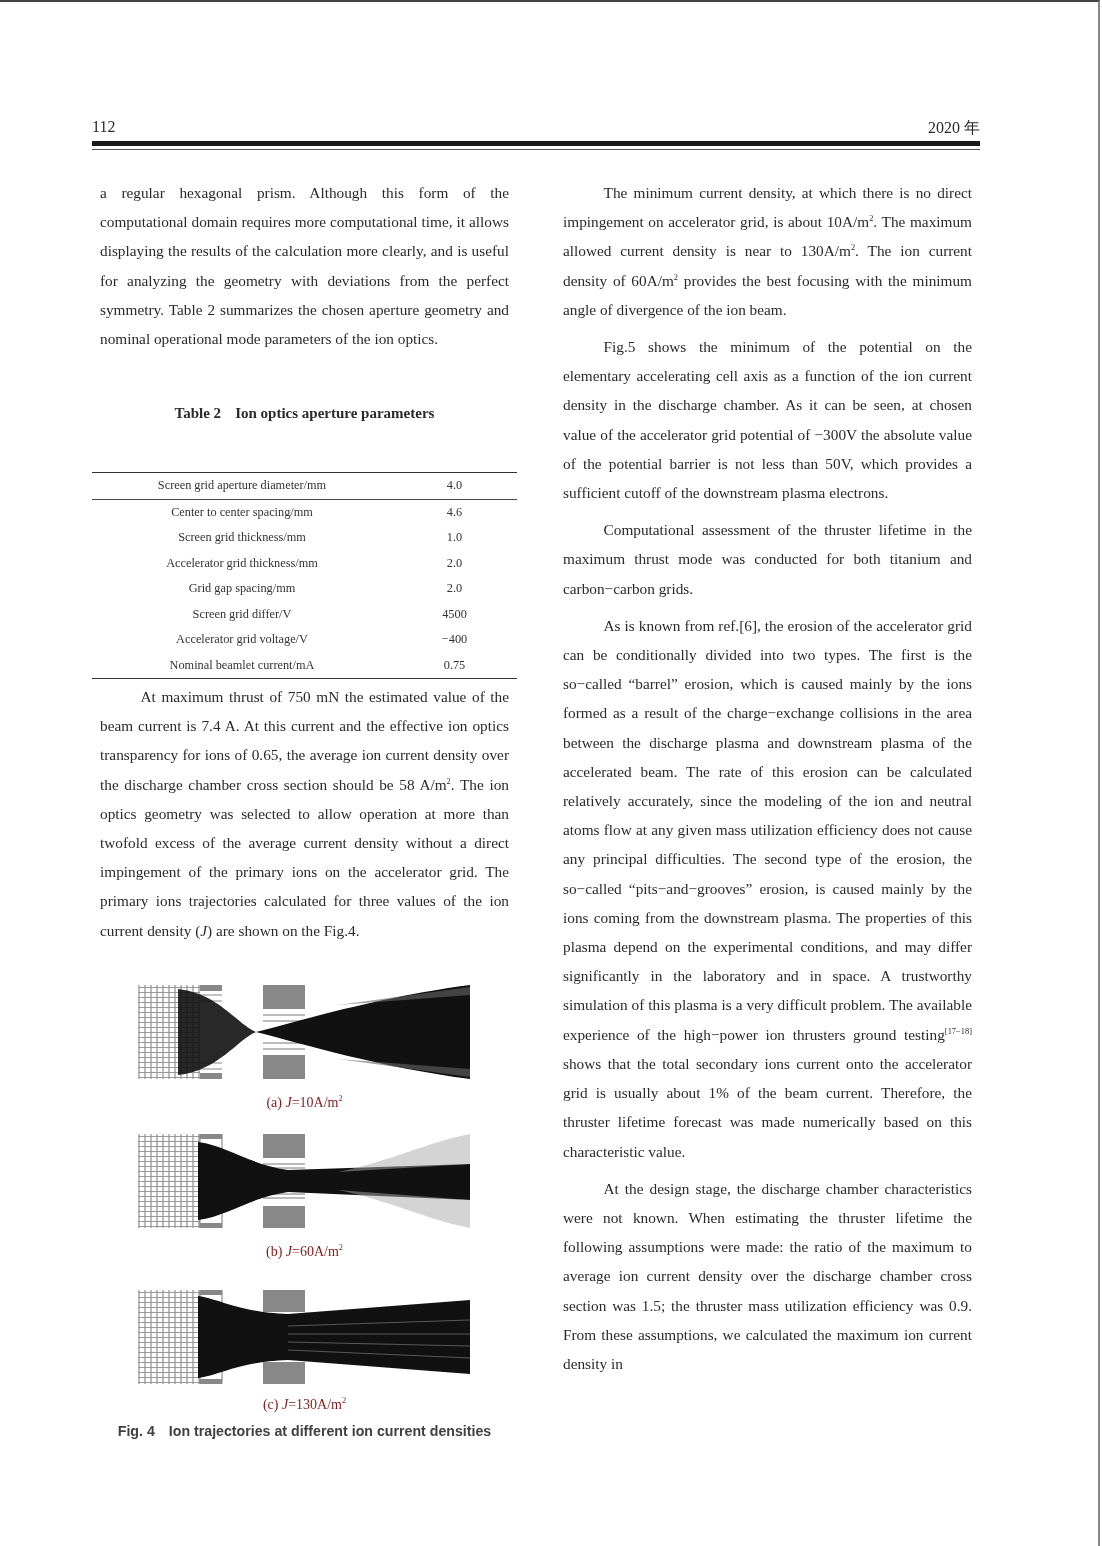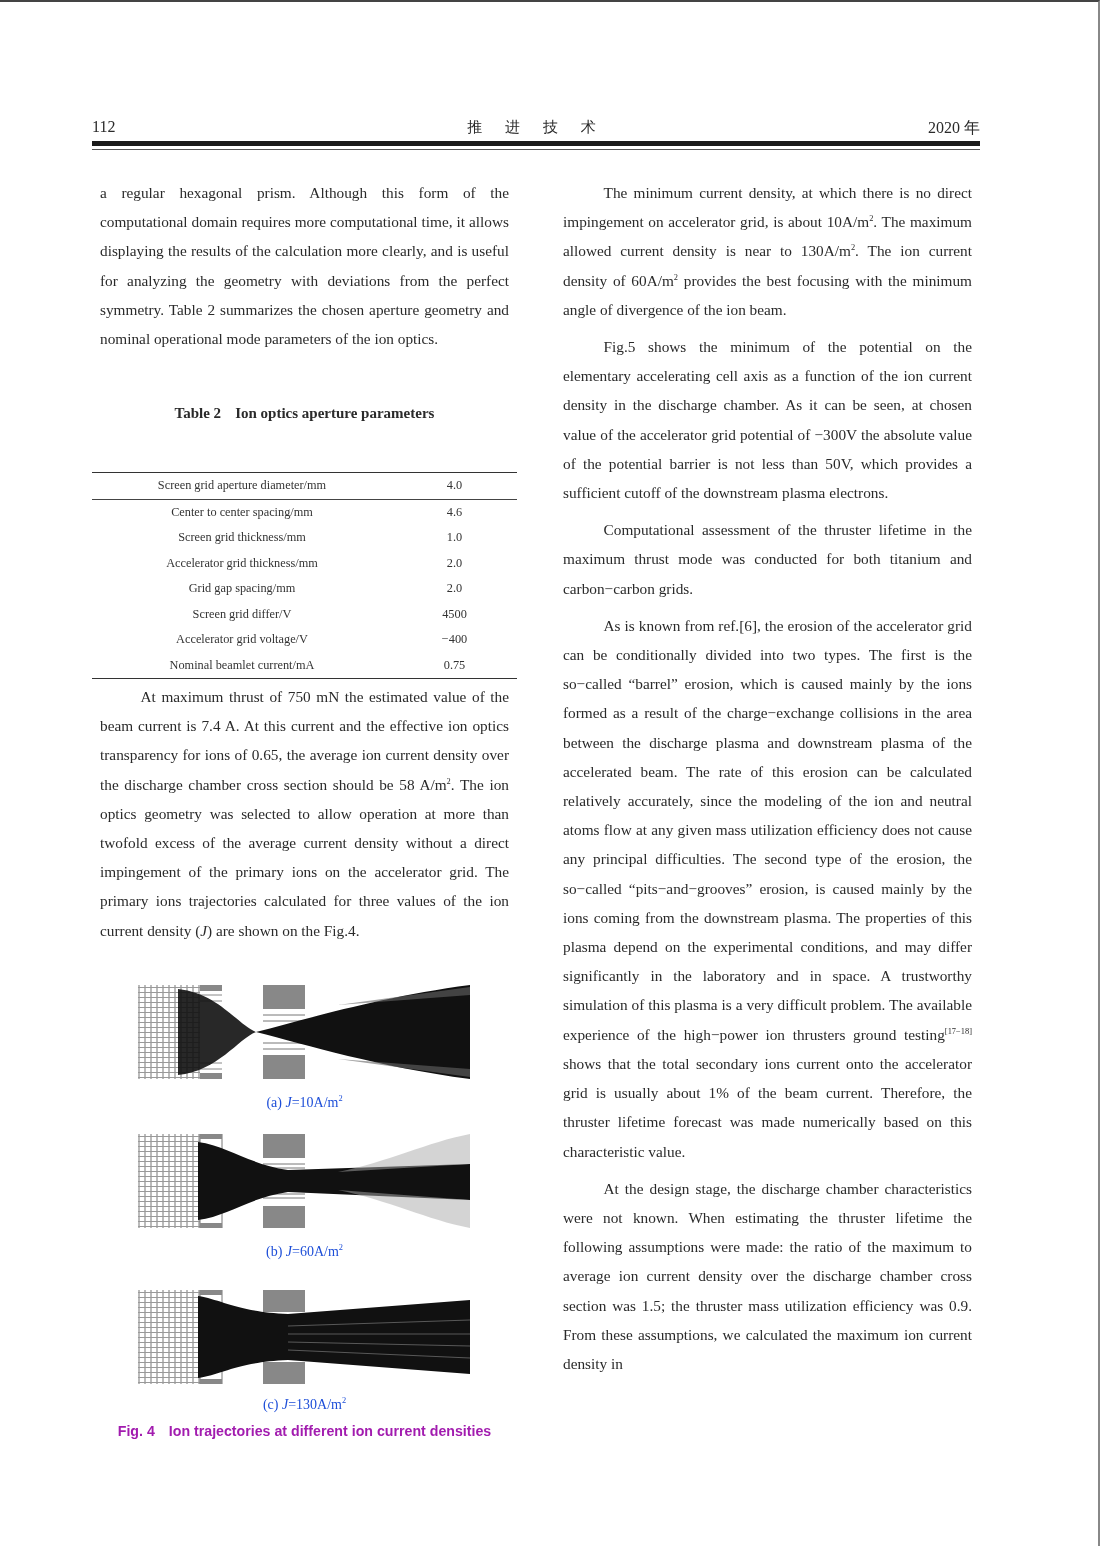--- a/index.html
+++ b/index.html
@@ -31,33 +31,32 @@
   .table-cap .num { margin-right: 14px; }
   table { width: 100%; border-collapse: collapse; font-family: "Liberation Serif", serif; font-size: 12.3px; color: #333; }
   table { border-top: 1.5px solid #333; border-bottom: 1.5px solid #333; margin-top: 44px; }
   td { height: 25.5px; padding: 0; text-align: center; }
   td.c1 { width: 300px; }
   tr.first td { border-bottom: 1px solid #444; }
 
   .fig { position: absolute; left: 92px; width: 425px; }
   .panel { position: absolute; left: 46px; width: 332px; height: 94px; overflow: hidden; background: #fff; }
   .panel svg { display: block; }
-  .sub-cap { position: absolute; left: 0; width: 425px; text-align: center; font-family: "Liberation Serif", serif; font-size: 14px; color: #1d4ed8; }
+  .sub-cap { position: absolute; left: 0; width: 425px; text-align: center; font-family: "Liberation Serif", serif; font-size: 14px; color: #7f1d1d; }
   .sub-cap sup { font-size: 0.6em; }
-  .fig-cap { position: absolute; left: 92px; top: 1423px; width: 425px; text-align: center; font-family: "Liberation Sans", sans-serif; font-weight: bold; font-size: 14.2px; color: #a21caf; }
+  .fig-cap { position: absolute; left: 92px; top: 1423px; width: 425px; text-align: center; font-family: "Liberation Sans", sans-serif; font-weight: bold; font-size: 14.2px; color: #404040; }
   .fig-cap .num { margin-right: 14px; }
 </style>
 </head>
 <body>
 
 <div class="page-frame"></div>
 
 <div class="header">
   <span class="pn">112</span>
-  <span class="jt">推 进 技 术</span>
   <span class="yr">2020 年</span>
 </div>
 <div class="rule-thick"></div>
 <div class="rule-thin"></div>
 
 <div class="col col-left">
   <p>a regular hexagonal prism. Although this form of the computational domain requires more computational time, it allows displaying the results of the calculation more clearly, and is useful for analyzing the geometry with deviations from the perfect symmetry. Table 2 summarizes the chosen aperture geometry and nominal operational mode parameters of the ion optics.</p>
 </div>
 
 <div class="table-wrap">

